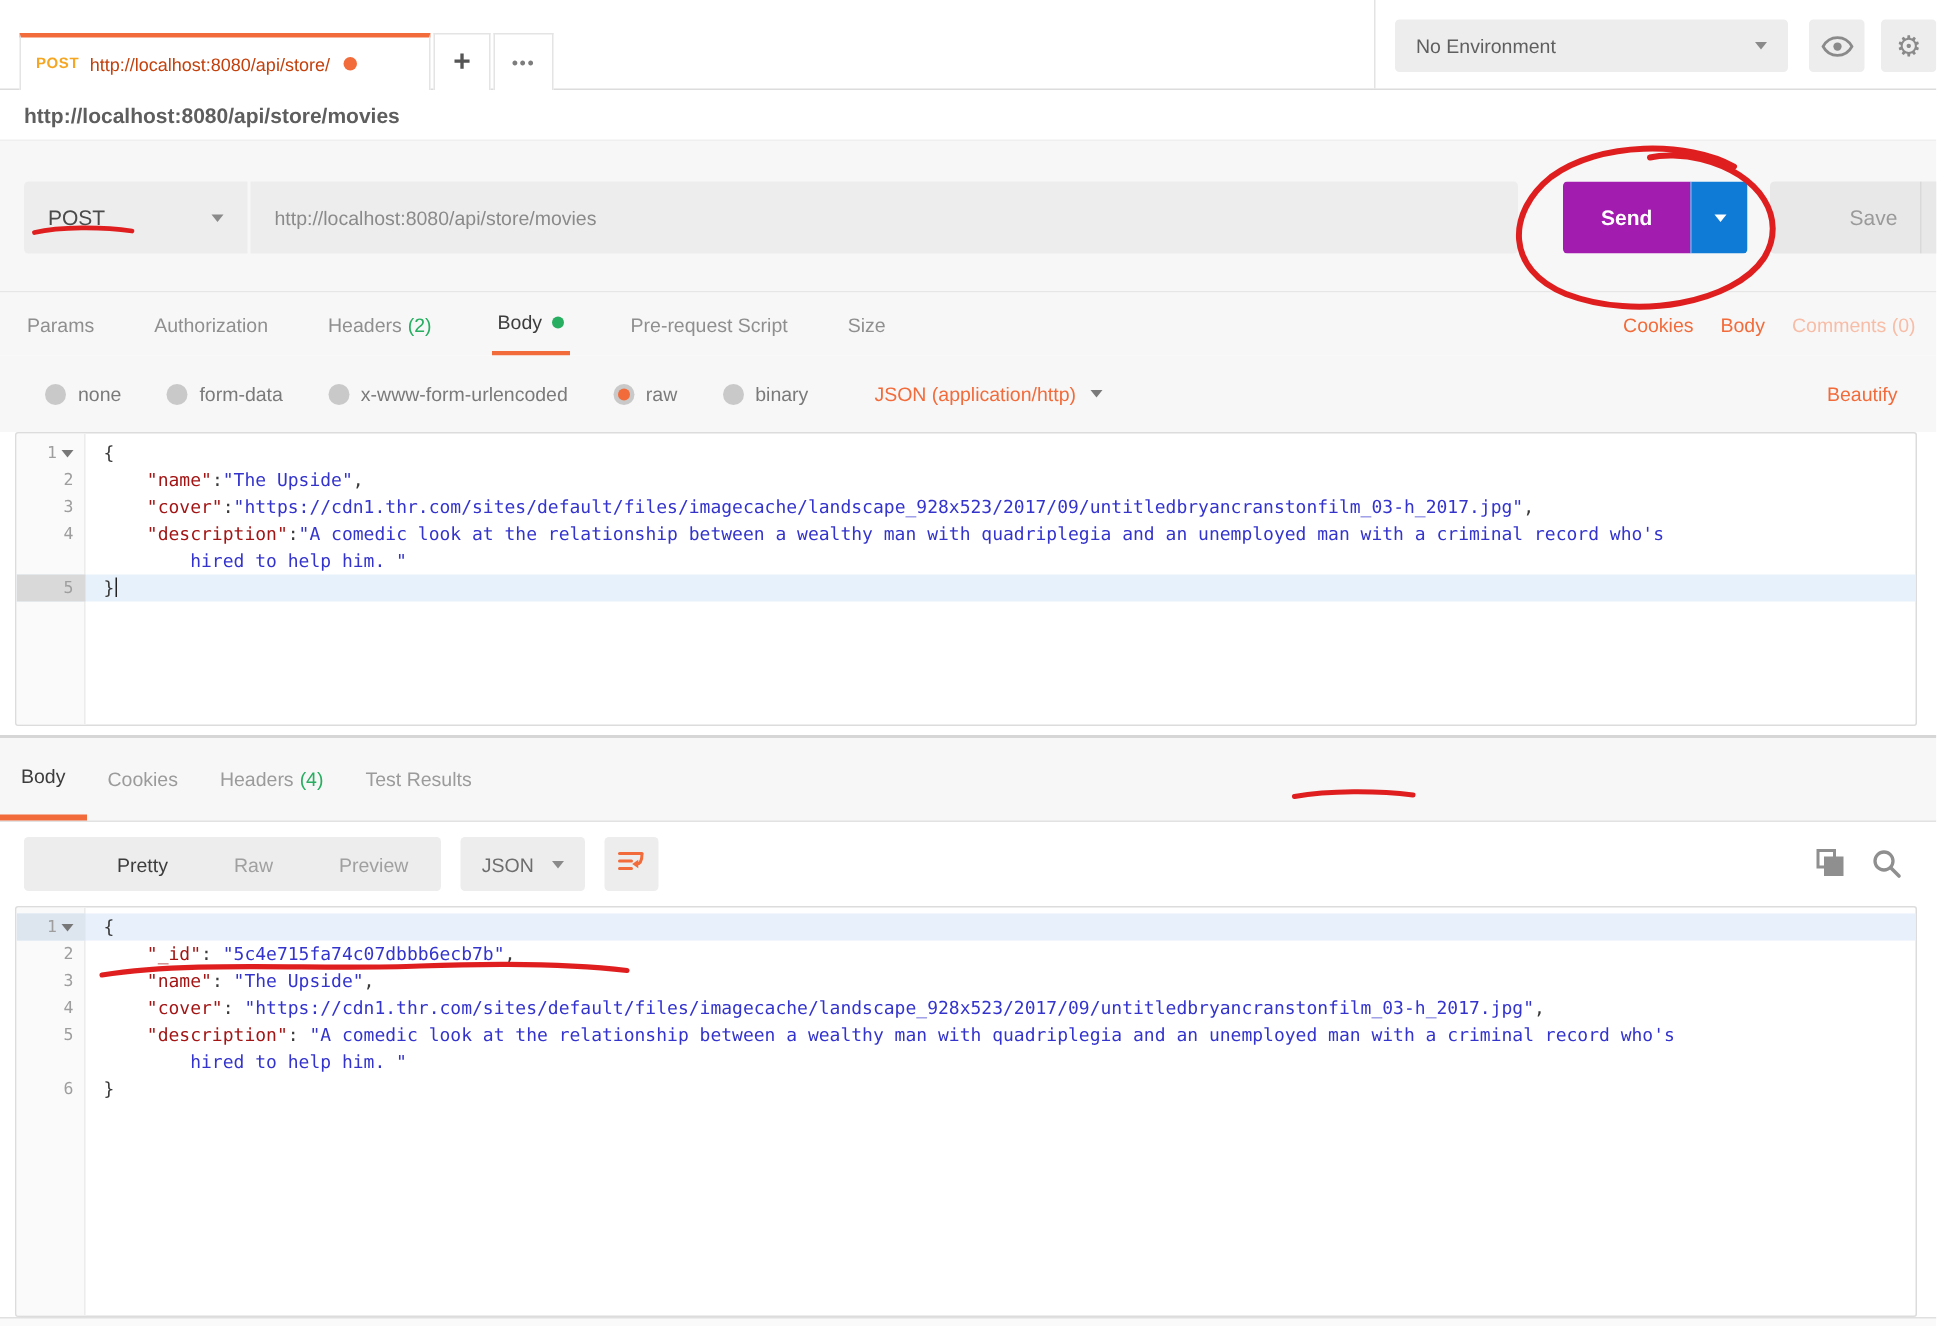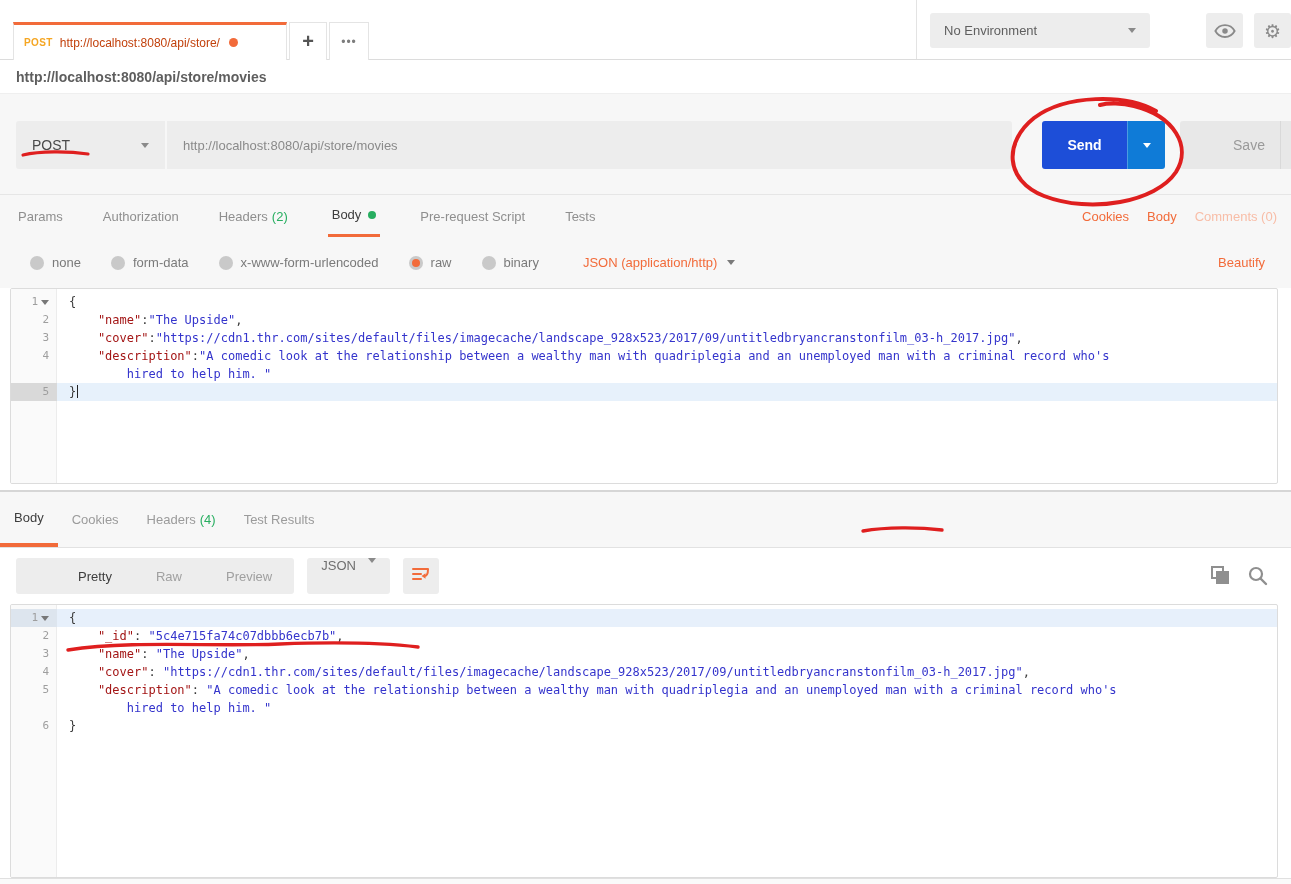--- a/index.html
+++ b/index.html
@@ -13,21 +13,21 @@
             border:1px solid #e4e4e4; border-top:3px solid #f26b3a; border-bottom:none;
             display:flex; align-items:center; padding:0 10px; cursor:pointer; }
   .reqtab .meth { color:#f5a623; font-size:10px; font-weight:bold; letter-spacing:.4px; }
   .reqtab .turl { color:#c2410c; font-size:12px; margin-left:7px; white-space:nowrap; overflow:hidden; }
   .dot-orange { width:9px; height:9px; border-radius:50%; background:#f26b3a; margin-left:9px; flex:0 0 auto; }
   .tabbtn { position:absolute; top:22px; height:38px; background:#fff; border:1px solid #e4e4e4; border-bottom:none;
             display:flex; align-items:center; justify-content:center; color:#6d6d6d; cursor:pointer; }
   .tabbtn.plus { left:289px; width:38px; font-size:20px; font-weight:bold; color:#555; }
   .tabbtn.more { left:329px; width:40px; font-size:12px; letter-spacing:1px; color:#7d7d7d; }
   .top-divider { position:absolute; left:916px; top:0; width:1px; height:59px; background:#e3e3e3; }
-  .envsel { position:absolute; left:930px; top:13px; width:220px; height:35px; background:#ededed; border-radius:3px;
+  .envsel { position:absolute; left:930px; top:13px; width:262px; height:35px; background:#ededed; border-radius:3px;
             display:flex; align-items:center; padding:0 14px; color:#5f5f5f; font-size:13px; cursor:pointer; }
   .envsel .caret { margin-left:auto; }
   .sqbtn { position:absolute; top:13px; width:37px; height:35px; background:#ededed; border-radius:3px;
            display:flex; align-items:center; justify-content:center; cursor:pointer; }
   .sqbtn.eye { left:1206px; }
   .sqbtn.gear { left:1254px; color:#8a8a8a; font-size:19px; font-family:"DejaVu Sans", sans-serif; }
 
   .caret { width:0; height:0; border-left:4px solid transparent; border-right:4px solid transparent; border-top:5px solid #8a8a8a; display:inline-block; }
   .caret.white { border-top-color:#fff; }
 
@@ -38,21 +38,21 @@
 
   
   .url-row { position:absolute; left:0; top:94px; width:1291px; height:101px; background:#f7f7f7; border-bottom:1px solid #e6e6e6; }
   .methodsel { position:absolute; left:16px; top:27px; width:149px; height:48px; background:#ededed; border-radius:3px 0 0 3px;
                display:flex; align-items:center; padding:0 16px; cursor:pointer; }
   .methodsel .mlabel { color:#4a4a4a; font-size:14px; }
   .methodsel .caret { margin-left:auto; }
   .urlinput { position:absolute; left:167px; top:27px; width:845px; height:48px; background:#ededed; border:none; outline:none;
               border-radius:0 3px 3px 0; padding:0 16px; font-size:13px; color:#8a8a8a; font-family:"Liberation Sans", sans-serif; }
   .sendgrp { position:absolute; left:1042px; top:27px; height:48px; display:flex; border-radius:3px; overflow:hidden; }
-  .send-main { width:85px; height:48px; background:#1d4ed8; color:#fff; font-size:14px; font-weight:bold;
+  .send-main { width:85px; height:48px; background:#a21caf; color:#fff; font-size:14px; font-weight:bold;
                display:flex; align-items:center; justify-content:center; cursor:pointer; border:none; }
   .send-caret { width:38px; height:48px; background:#0f7bd7; border-left:1px solid rgba(255,255,255,.25);
                 display:flex; align-items:center; justify-content:center; cursor:pointer; }
   .savegrp { position:absolute; left:1180px; top:27px; height:48px; display:flex; border-radius:3px; overflow:hidden; background:#e8e8e8; }
   .save-main { width:62px; display:flex; align-items:center; justify-content:center; color:#9a9a9a; font-size:14px; cursor:pointer;margin-left:38px; }
   .save-caret { width:36px; border-left:1px solid #d9d9d9; display:flex; align-items:center; justify-content:center; cursor:pointer; }
 
   
   .reqtabs { position:absolute; left:0; top:195px; width:1291px; height:42px; background:#f7f7f7;
              display:flex; align-items:stretch; padding-left:18px; font-size:13px; }
@@ -108,21 +108,21 @@
   .stat .val { color:#27ae60; }
   .vdiv { width:1px; height:40px; background:#dddddd; margin-right:18px; }
   .download { width:94px; height:36px; background:#e3e3e3; border-radius:3px; color:#8a8a8a; font-size:14px;
               display:flex; align-items:center; justify-content:center; margin-right:21px; align-self:center; cursor:pointer; }
 
   
   .resptools { position:absolute; left:0; top:548px; width:1291px; height:56px; background:#fff; display:flex; align-items:center; }
   .seg { margin-left:16px; height:36px; background:#ededed; border-radius:3px; display:flex; align-items:center; font-size:13px; }
   .seg .sitem { padding:0 22px; color:#a0a0a0; cursor:pointer; }
   .seg .sitem.active { color:#3d3d3d;margin-left:40px; }
-  .fmtsel { margin-left:13px; height:36px; background:#ededed; border-radius:3px; display:flex; align-items:flex-start;
+  .fmtsel { margin-left:13px; height:36px; background:#ededed; border-radius:3px; display:flex; align-items:center;
             padding:0 14px; color:#6e6e6e; font-size:13px; cursor:pointer; }
   .fmtsel .caret { margin-left:12px; }
   .wrapbtn { margin-left:13px; width:36px; height:36px; background:#ededed; border-radius:3px;
              display:flex; align-items:center; justify-content:center; cursor:pointer; }
   .tool-icons { margin-left:auto; display:flex; align-items:center; padding-right:22px; }
   .copyic { position:relative; width:20px; height:20px; margin-right:16px; cursor:pointer; }
   .copyic .back { position:absolute; left:0; top:0; width:13px; height:13px; border:2px solid #8f8f8f; background:#fff; }
   .copyic .front { position:absolute; left:5px; top:5px; width:13px; height:13px; background:#8f8f8f; }
   .searchic { cursor:pointer; display:flex; }
 
@@ -199,21 +199,21 @@
       <span class="cnt">(2)</span>
     </div>
     <div class="rtab active">
       <span>Body</span>
       <span class="dot-green"></span>
     </div>
     <div class="rtab">
       <span>Pre-request Script</span>
     </div>
     <div class="rtab">
-      <span>Tests</span>
+      <span>Size</span>
     </div>
     <div class="rtabs-right">
       <span class="olink">Cookies</span>
       <span class="olink">Body</span>
       <span class="olink faded">Comments (0)</span>
     </div>
   </div>
 
   <div class="bodyrow">
     <div class="bopt">

